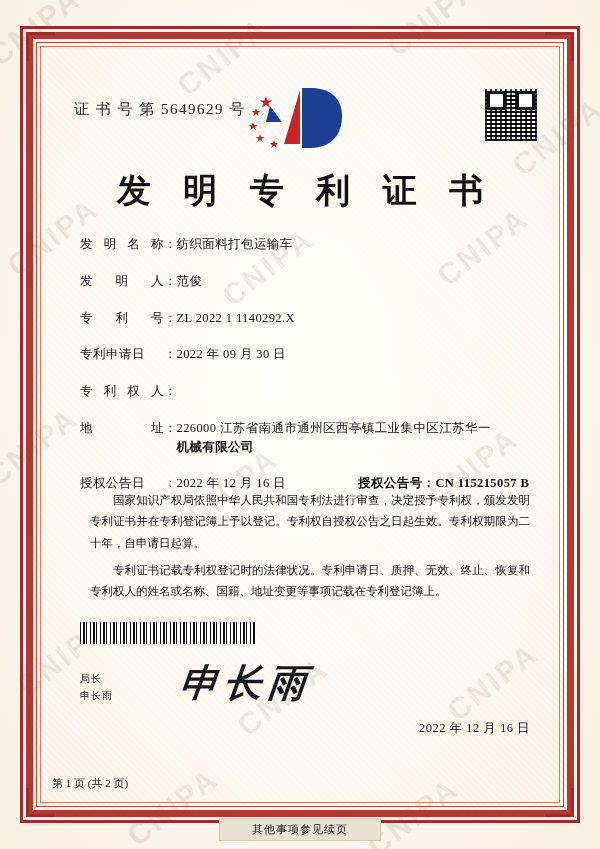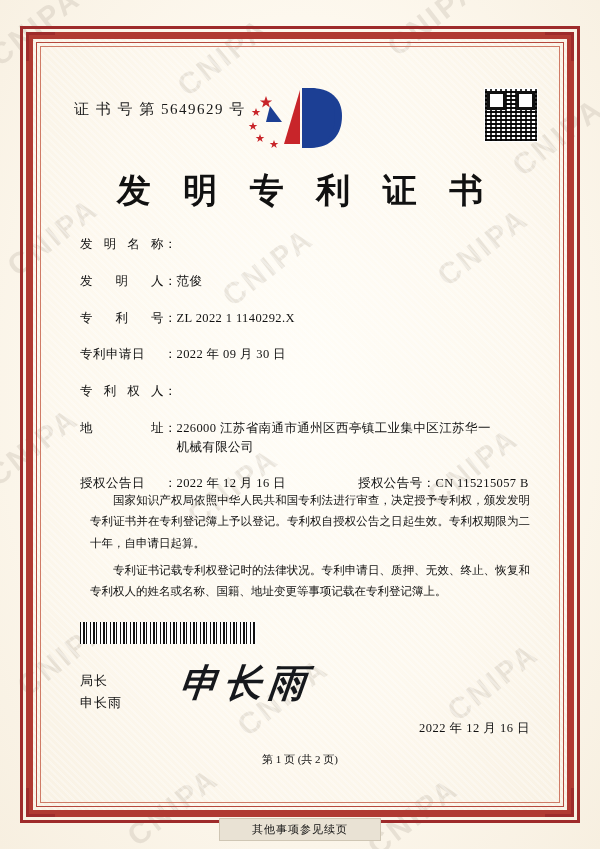--- a/index.html
+++ b/index.html
@@ -185,24 +185,26 @@
   .field-colon {
     flex: 0 0 10px;
     text-align: left;
   }
   .field-value {
     flex: 1;
     letter-spacing: 0.4px;
   }
   .field-value .sub {
     display: block;
+    font-weight: bold;
   }
   .inline-extra {
     display: inline-block;
     margin-left: 72px;
+    font-weight: bold;
   }
 
   
   .paras {
     position: absolute;
     left: 28px;
     right: 18px;
     top: 430px;
     font-size: 11.5px;
     line-height: 1.85;
@@ -226,21 +228,21 @@
       #111 0px, #111 1px, #fff 1px, #fff 3px,
       #111 3px, #111 5px, #fff 5px, #fff 6px,
       #111 6px, #111 7px, #fff 7px, #fff 10px);
   }
 
   
   .sig-label {
     position: absolute;
     left: 28px;
     top: 610px;
-    font-size: 13px;
+    font-size: 10px;
     line-height: 1.7;
     color: #111;
     letter-spacing: 1px;
   }
   .sig-script {
     position: absolute;
     left: 128px;
     top: 598px;
     font-size: 38px;
     font-family: "DejaVu Serif", serif;
@@ -256,22 +258,21 @@
     top: 660px;
     font-size: 12.5px;
     color: #111;
     letter-spacing: 0.5px;
   }
 
   .page-no {
     position: absolute;
     left: 0;
     right: 0;
-    bottom: 24px;
-    text-align: center;
+    bottom: 0;
     font-size: 11px;
     color: #111;
   }
 
   .footer-note {
     position: absolute;
     left: 50%;
     transform: translateX(-50%);
     bottom: 8px;
     font-size: 11px;
@@ -341,20 +342,21 @@
 
     <div class="fields" id="field-list">
         <div class="field-row">
           <div class="field-label spread">
             <span>发</span>
             <span>明</span>
             <span>名</span>
             <span>称</span>
           </div>
           <div class="field-colon">：</div>
+          <div class="field-value">纺织面料打包运输车</div>
         </div>
         <div class="field-row">
           <div class="field-label spread">
             <span>发</span>
             <span>明</span>
             <span>人</span>
           </div>
           <div class="field-colon">：</div>
           <div class="field-value">范俊</div>
         </div>

